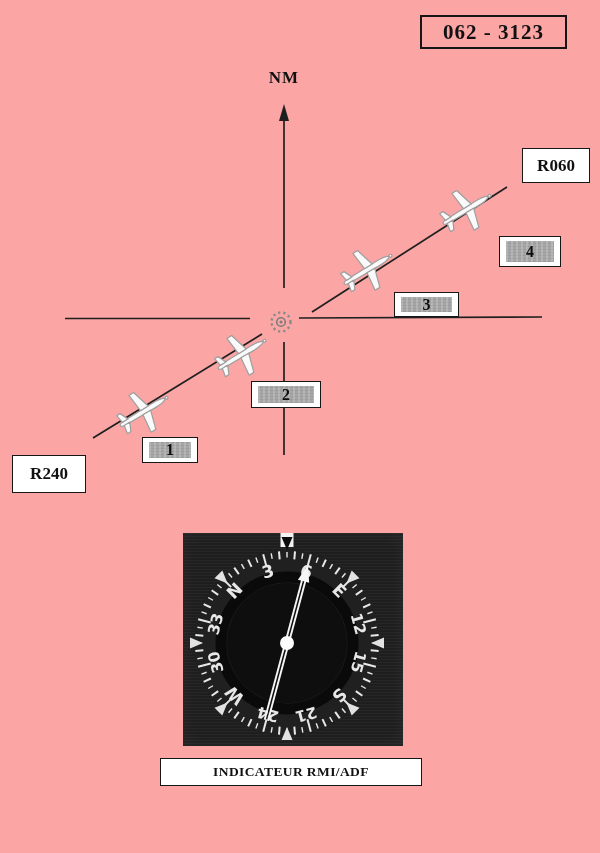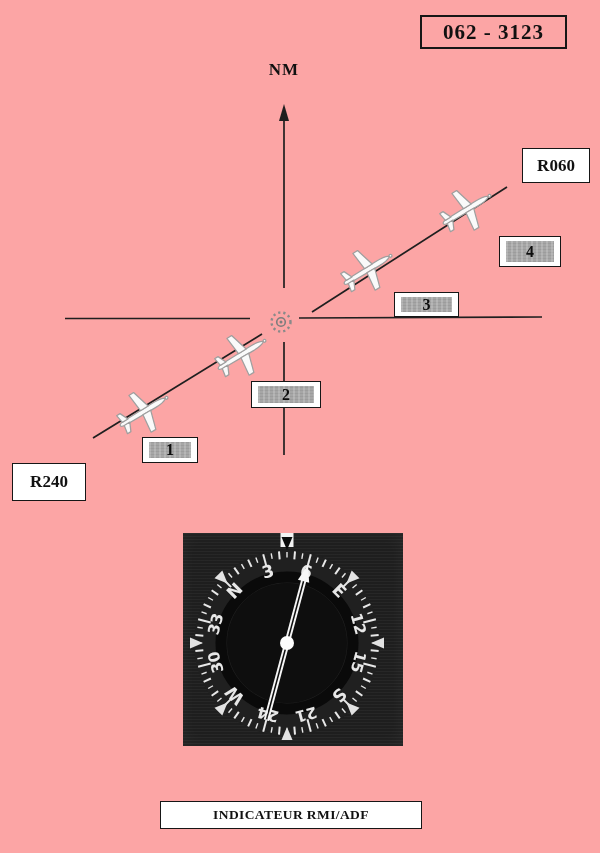--- a/index.html
+++ b/index.html
@@ -8,31 +8,31 @@
     font-family:"Liberation Serif", serif; overflow:hidden;padding-left:48px;
   }
   
   .qbox{
     position:absolute; left:420px; top:15px; width:143px; height:30px;
     border:2px solid #161616; display:flex; align-items:center; justify-content:center;
     font-weight:bold; font-size:21px; letter-spacing:1px; color:#111;
   }
   
   .nm{
-    position:absolute; left:254px; top:60px; width:60px; text-align:center;
+    position:absolute; left:254px; top:68px; width:60px; text-align:center;
     font-weight:bold; font-size:17px; color:#111; letter-spacing:1px;
   }
   
   .rbox{
     position:absolute; border:1.8px solid #161616; background:#fff;
     display:flex; align-items:center; justify-content:center;
     font-weight:bold; font-size:17px; color:#111;text-align:right;
   }
   .r060{ left:522px; top:148px; width:66px; height:33px; }
-  .r240{ left:12px;  top:455px; width:72px; height:36px;margin-top:8px; }
+  .r240{ left:12px;  top:455px; width:72px; height:36px; }
   
   .posbox{
     position:absolute; border:1.6px solid #161616; background:#ffffff;
     display:flex; align-items:center; justify-content:center; box-sizing:border-box;
   }
   .posfill{
     background:#a6a6a6;
     background-image:repeating-linear-gradient(90deg, rgba(255,255,255,.18) 0 2px, rgba(0,0,0,0) 2px 5px),
                      repeating-linear-gradient(0deg, rgba(0,0,0,.06) 0 1px, rgba(0,0,0,0) 1px 3px);
     display:flex; align-items:center; justify-content:center;
@@ -50,21 +50,21 @@
   
   .instrument{
     position:absolute; left:183px; top:533px; width:220px; height:213px;
     background:#1e1e1e;
     background-image:repeating-linear-gradient(180deg, rgba(255,255,255,.04) 0 1px, rgba(0,0,0,0) 1px 3px);
     box-shadow:inset 0 0 18px rgba(255,255,255,.05);
   }
   .instrument svg{ position:absolute; left:0; top:0; }
   
   .caption{
-    position:absolute; left:160px; top:801px; width:260px; height:26px;
+    position:absolute; left:160px; top:758px; width:260px; height:26px;
     border:1.6px solid #161616; display:flex; align-items:center; justify-content:center;
     font-weight:bold; font-size:13.5px; letter-spacing:.4px; color:#111; background:#fff;
   }
 </style>
 </head>
 <body>
 
 <div class="page">
 
   <div class="qbox">

